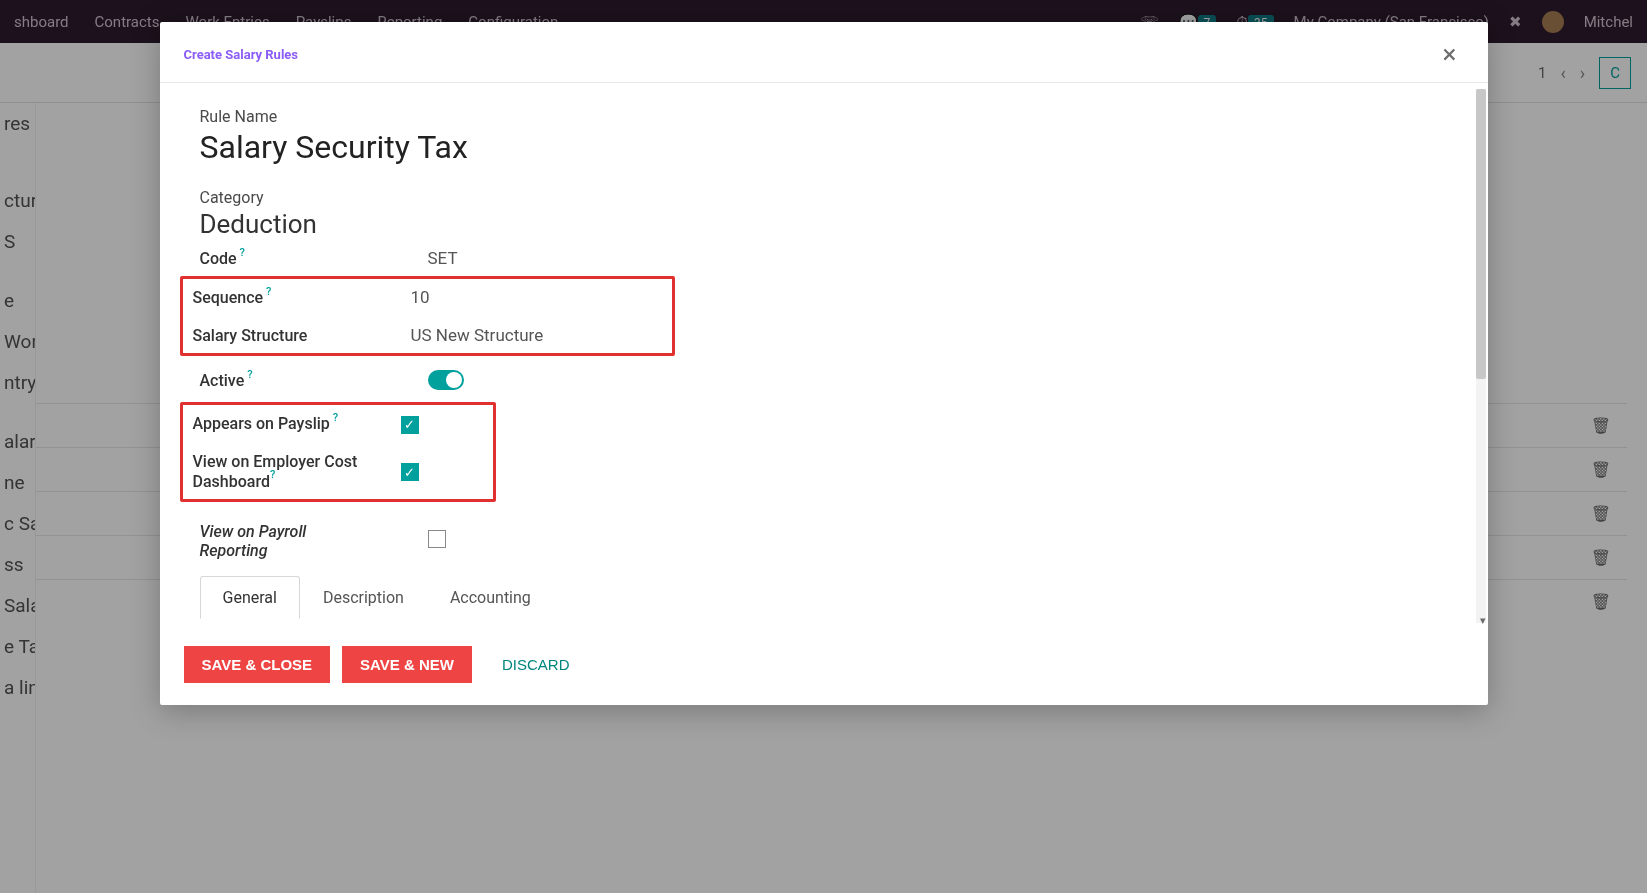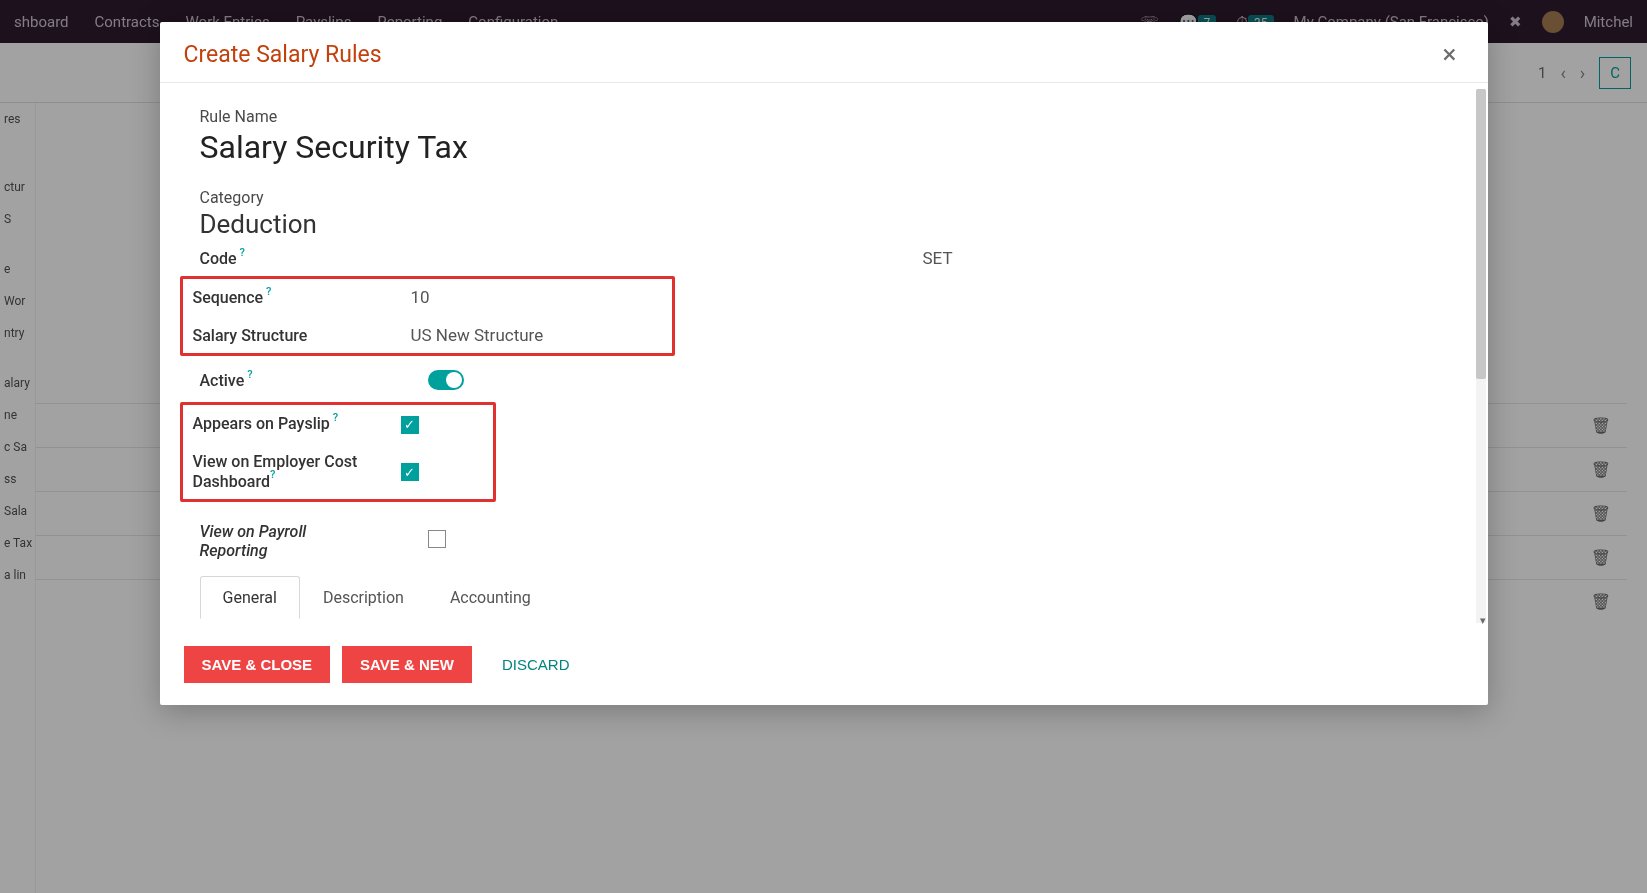--- a/index.html
+++ b/index.html
@@ -35,21 +35,21 @@
     padding: 6px 10px; font-size: 15px;
   }
   .chev { color: #8a8a8a; font-size: 18px; }
   .bg-body {
     position: absolute; top: 103px; bottom: 0; left: 0; right: 0;
     background: #fff;
   }
   .bg-left {
     position: absolute; left: 0; top: 0; bottom: 0; width: 36px;
     background: #fff; border-right: 1px solid #eee;
-    color: #525252; font-size: 12px; overflow: hidden;
+    color: #525252; font-size: 19px; overflow: hidden;
   }
   .bg-left div { padding: 9px 4px; white-space: nowrap; }
   .bg-rows {
     position: absolute; left: 36px; right: 20px; top: 300px;
   }
   .bg-row {
     height: 44px; border-top: 1px solid #e5e5e5;
     display: flex; justify-content: flex-end; align-items: center;
     padding-right: 16px; color: #6b6b6b;
   }
@@ -67,21 +67,21 @@
     border-radius: 2px;
     box-shadow: 0 6px 30px rgba(0,0,0,0.25);
     display: flex; flex-direction: column;
     max-height: calc(100vh - 44px);
   }
   .modal-header {
     display: flex; justify-content: space-between; align-items: center;
     padding: 18px 24px 14px 24px;
     border-bottom: 1px solid #e8e8e8;
   }
-  .modal-title { font-size: 23px; font-weight: 400; color: #c2410c; }
+  .modal-title { font-size: 13px; font-weight: 700; color: #8b5cf6; }
   .close-x {
     font-size: 26px; color: #6b6b6b; cursor: pointer;
     width: 28px; height: 28px; display:flex; align-items:center; justify-content:center;
   }
 
   .modal-body-wrap {
     position: relative;
     flex: 1 1 auto;
     overflow-y: auto;
   }
@@ -268,21 +268,21 @@
       <div class="scroll-thumb"></div>
 
       <div class="modal-body">
 
         <div class="field-label">Rule Name</div>
         <div class="big-value">Salary Security Tax</div>
 
         <div class="field-label">Category</div>
         <div style="font-size:26px;color:#333;margin-bottom:9px;">Deduction</div>
 
-        <div class="grid" style="margin-bottom:8px;text-align:center;">
+        <div class="grid" style="margin-bottom:8px;">
           <div class="lbl">
             <span>Code</span>
               <span class="help-q">?</span>
           </div>
           <div class="val">SET</div>
         </div>
 
         <div class="redbox" style="width:495px;">
           <div class="redgrid">
             <div class="lbl">

